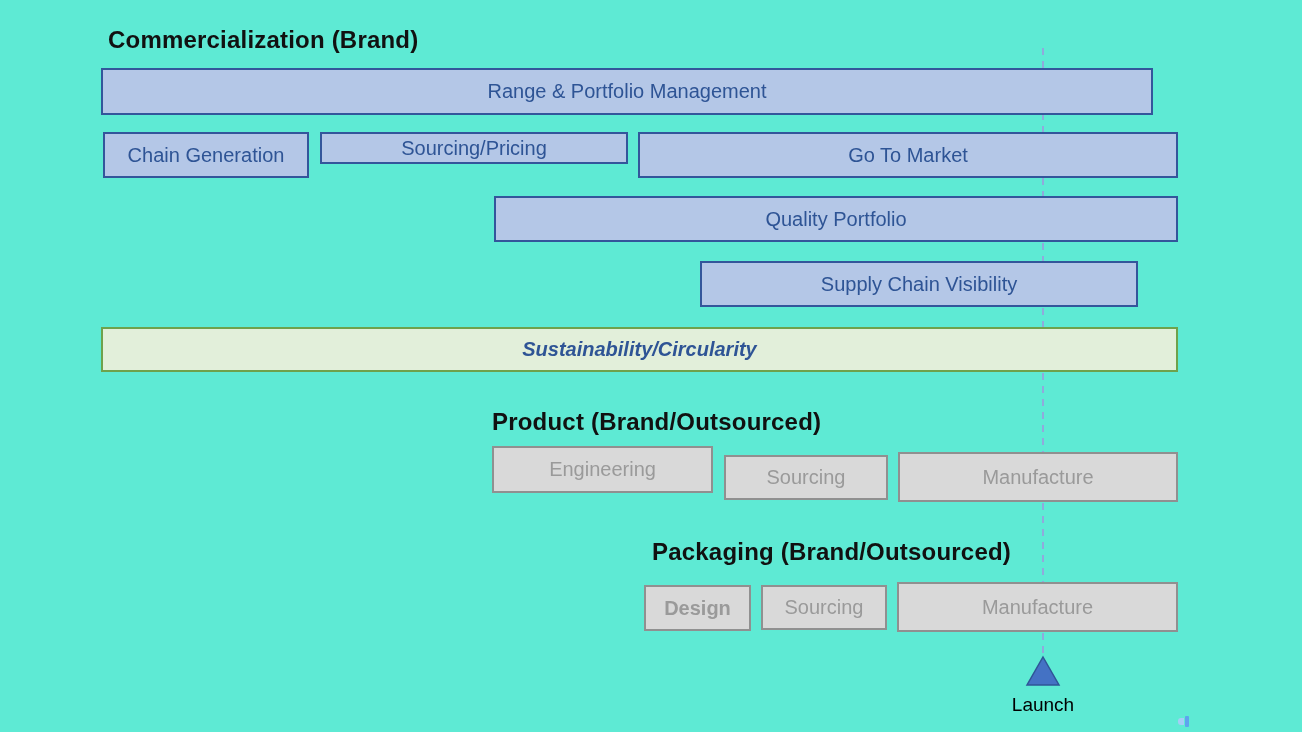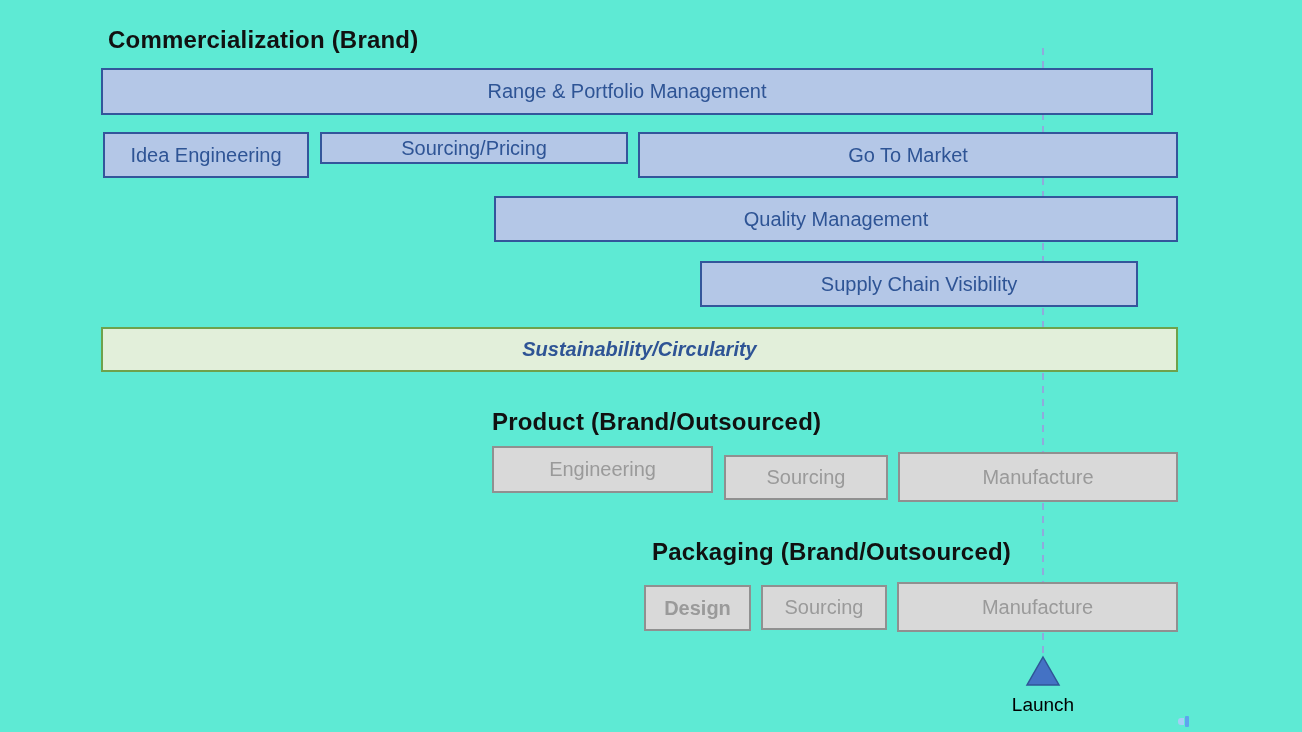--- a/index.html
+++ b/index.html
@@ -140,27 +140,27 @@
 <body>
 
 <div class="canvas">
 
   <div class="dash-line"></div>
 
   <div class="section-title t-commercialization">Commercialization (Brand)</div>
 
   <div class="bar blue b-range">Range &amp; Portfolio Management</div>
 
-  <div class="bar blue b-idea">Idea Engineering</div>
+  <div class="bar blue b-idea">Chain Generation</div>
 
   <div class="bar blue b-sourcing">Sourcing/Pricing</div>
 
   <div class="bar blue b-gtm">Go To Market</div>
 
-  <div class="bar blue b-quality">Quality Management</div>
+  <div class="bar blue b-quality">Quality Portfolio</div>
 
   <div class="bar blue b-scv">Supply Chain Visibility</div>
 
   <div class="bar green b-sust">Sustainability/Circularity</div>
 
   <div class="section-title t-product">Product (Brand/Outsourced)</div>
 
   <div class="bar gray b-eng">Engineering</div>
 
   <div class="bar gray b-psrc">Sourcing</div>

